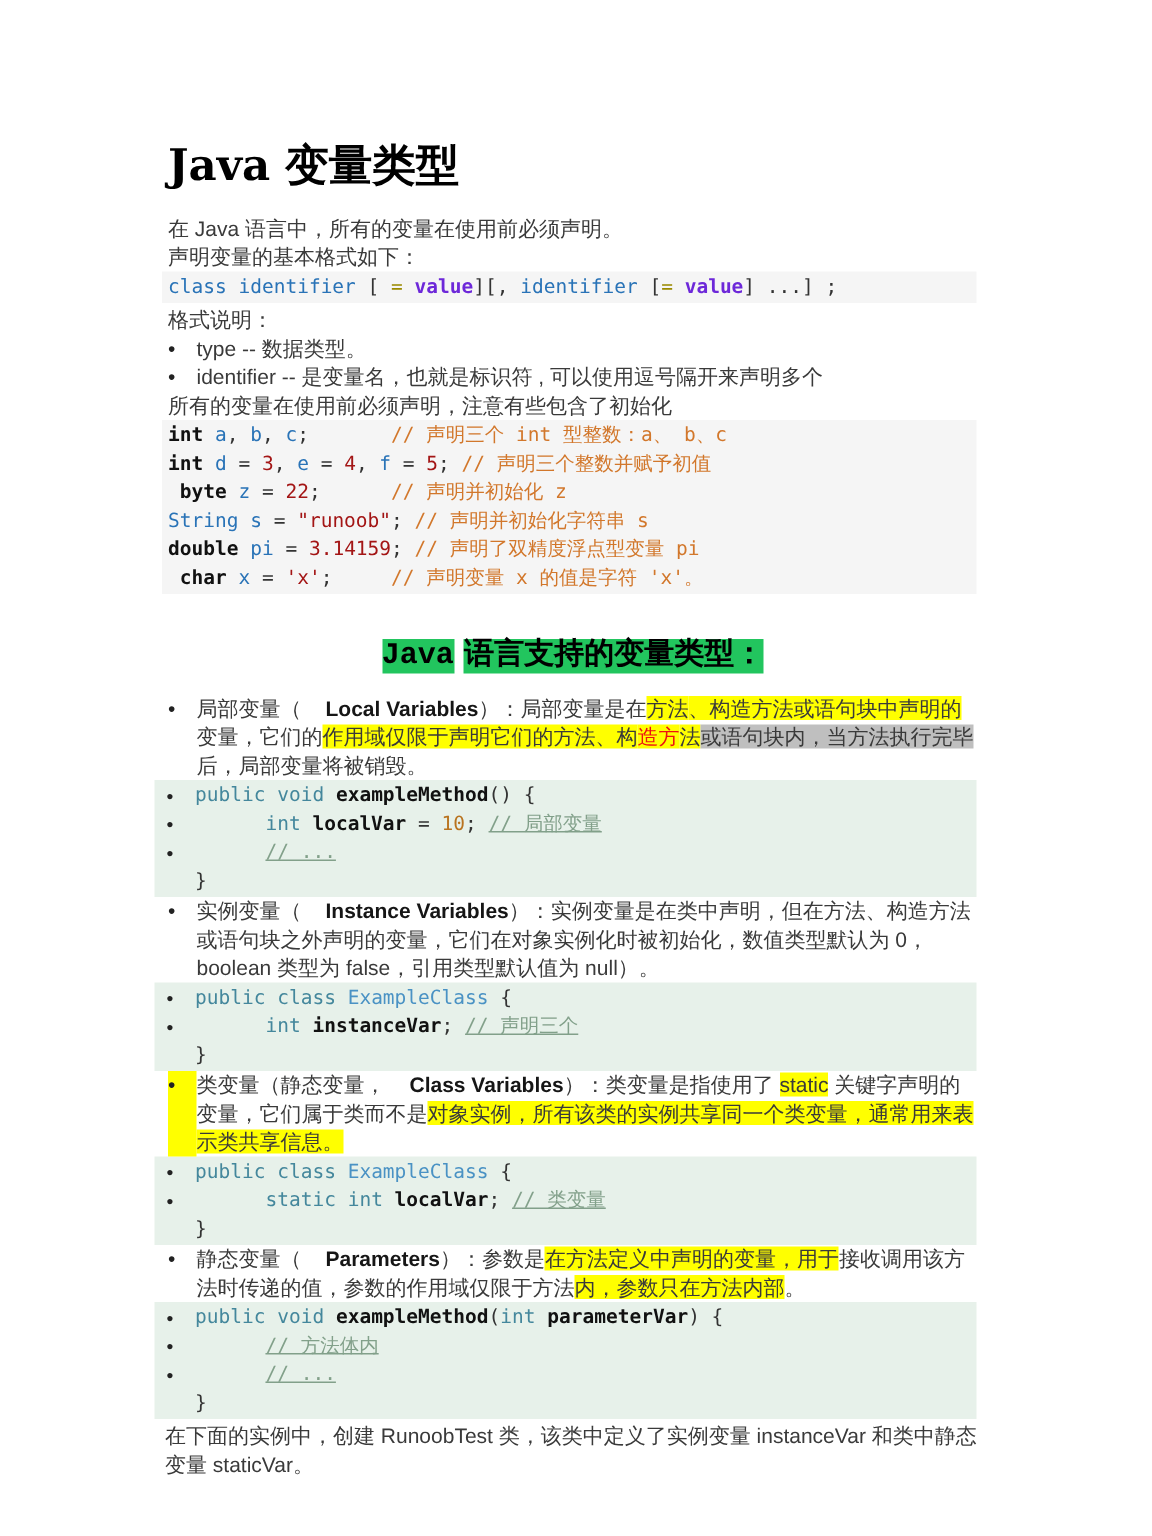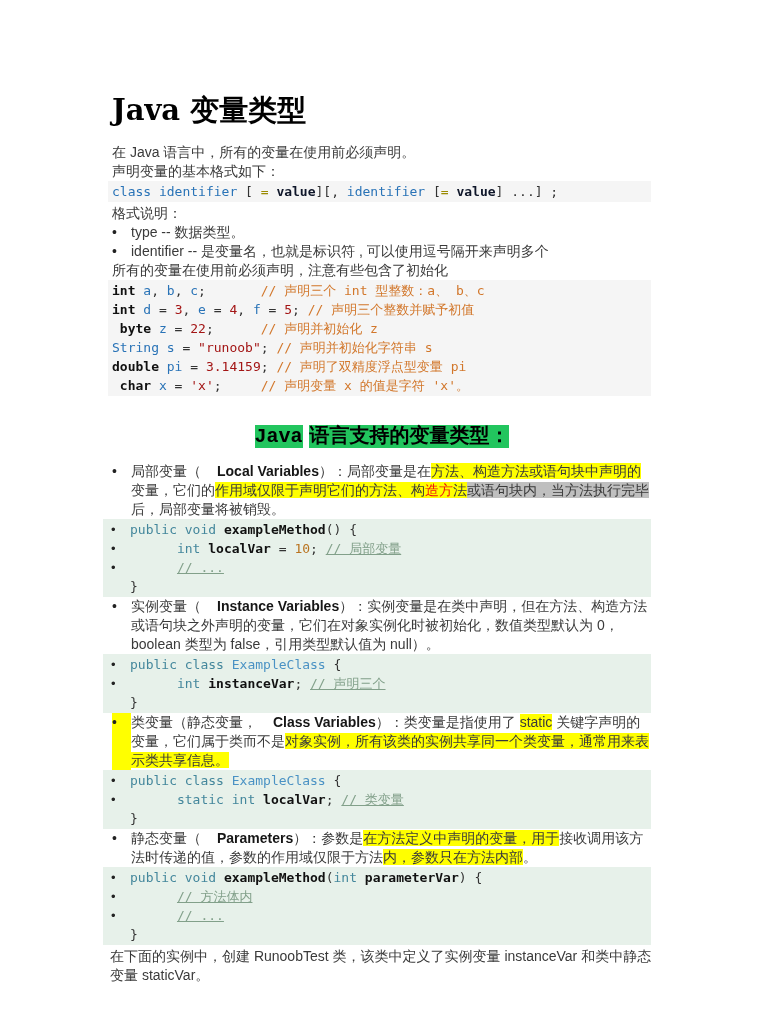--- a/index.html
+++ b/index.html
@@ -26,21 +26,21 @@
   .closing{margin:2px 0 0 -2px;}
   
   .seg-b{font-weight:bold;color:#161616;padding-left:16px;}
   .seg-hl{background:#ffff00;}
   .seg-hlb{background:#22c55e;font-weight:bold;color:#000;font-family:Liberation Mono, monospace;}
   .seg-hlr{background:#ffff00;color:#ee1111;}
   .seg-sel{background:#bfbfbf;}
   .blt.seg-hl{background:#ffff00;}
   
   .code-gray .seg-id{color:#2973b7;}
-  .code-gray .seg-idb{color:#0f172a;font-weight:bold;}
+  .code-gray .seg-idb{color:#6d28d9;font-weight:bold;}
   .code-gray .seg-kb{color:#111;font-weight:bold;}
   .code-gray .seg-nm{color:#a31515;}
   .code-gray .seg-st{color:#a31515;}
   .code-gray .seg-cm{color:#d2772b;}
   .code-gray .seg-op{color:#9a8a00;}
   
   .code-green .seg-kw{color:#44879c;}
   .code-green .seg-ty{color:#4a92c4;}
   .code-green .seg-fn{color:#111;font-weight:bold;}
   .code-green .seg-nm2{color:#b9731f;}

